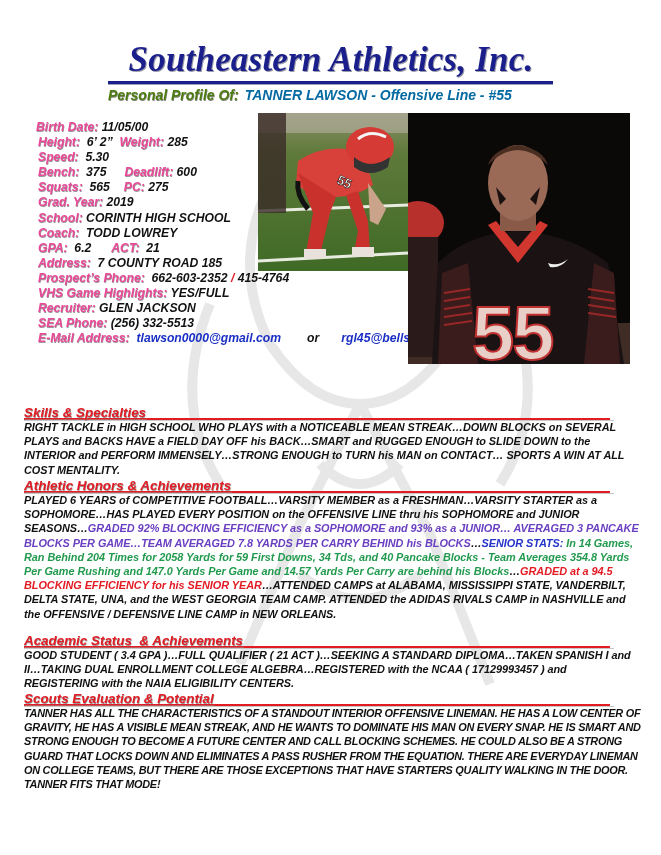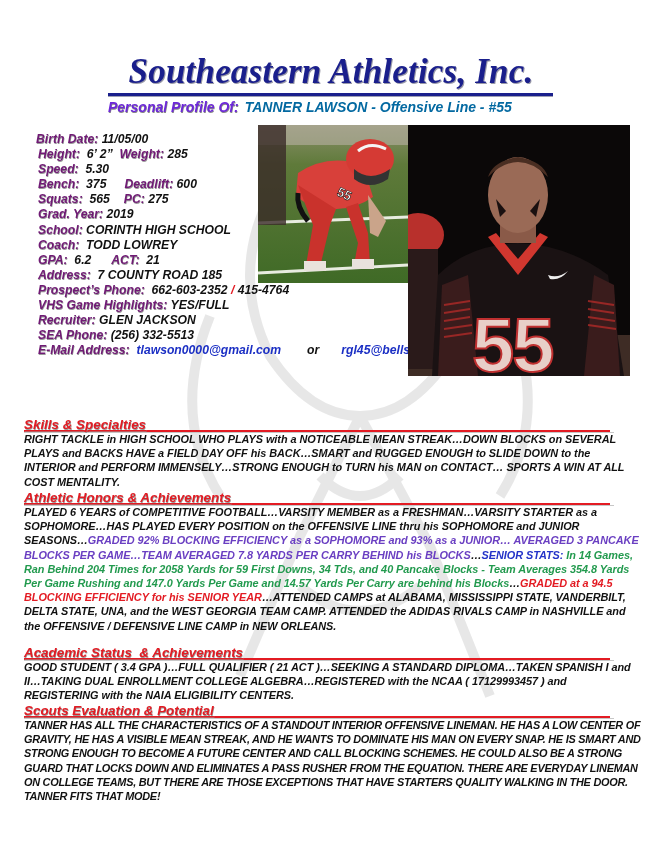--- a/index.html
+++ b/index.html
@@ -1,38 +1,38 @@
 <!DOCTYPE html>
 <html><head>
 <meta charset="utf-8">
 <style>
   html, body { margin:0; padding:0; background:#ffffff; }
   body { width:661px; height:855px; position:relative; overflow:hidden;
          font-family:"Liberation Sans", sans-serif; }
-  .page { position:absolute; left:0; top:16px; width:661px; height:724px; background:#fff; }
+  .page { position:absolute; left:0; top:4px; width:661px; height:724px; background:#fff; }
 
   
   .watermark { position:absolute; left:150px; top:100px; width:420px; height:600px; opacity:0.09; pointer-events:none; }
 
   .title { position:absolute; left:106px; top:36px; width:450px; text-align:center;
            font-family:"Liberation Serif", serif; font-weight:bold; font-style:italic;
            font-size:35px; color:#1a1f8c; letter-spacing:0.2px; line-height:40px;
            text-shadow:1px 1px 0 #9a9aa8; white-space:nowrap; }
   .title-rule { position:absolute; left:108px; top:77px; width:445px; height:3px; background:#1a1f8c; }
   .title-rule2 { position:absolute; left:108px; top:80px; width:445px; height:1px; background:#9fa0b4; }
 
   .subtitle { position:absolute; left:108px; top:82px; font-weight:bold; font-style:italic;
               font-size:14px; white-space:nowrap; line-height:18px; }
-  .subtitle .lbl { color:#6d28d9; text-shadow:0.5px 0.5px 0 #888;margin-top:20px; }
+  .subtitle .lbl { color:#4d7c0f; text-shadow:0.5px 0.5px 0 #888;margin-top:20px; }
   .subtitle .val { color:#0369a1; margin-left:6px; }
 
   .facts { position:absolute; left:36px; top:116px; font-weight:bold; font-style:italic;
            font-size:12.2px; line-height:15.1px; }
   .fact { white-space:nowrap; height:15.1px; }
-  .fact .k { color:#701a75; text-shadow:0.5px 0.5px 0 #999; }
+  .fact .k { color:#ec4899; text-shadow:0.5px 0.5px 0 #999; }
   .fact .v { color:#111; }
   .fact .gap { display:inline-block; width:8px; }
   .fact .slash { color:#e31b23; }
   .fact a { color:#1b2fc4; text-decoration:none; }
   .fact .or { color:#111; margin:0 22px 0 26px; }
 
   .photo1 { position:absolute; left:258px; top:109px; width:150px; height:158px; overflow:hidden; }
   .photo2 { position:absolute; left:408px; top:109px; width:222px; height:251px; overflow:hidden; }
 
   .section { position:absolute; left:24px; width:620px; }

